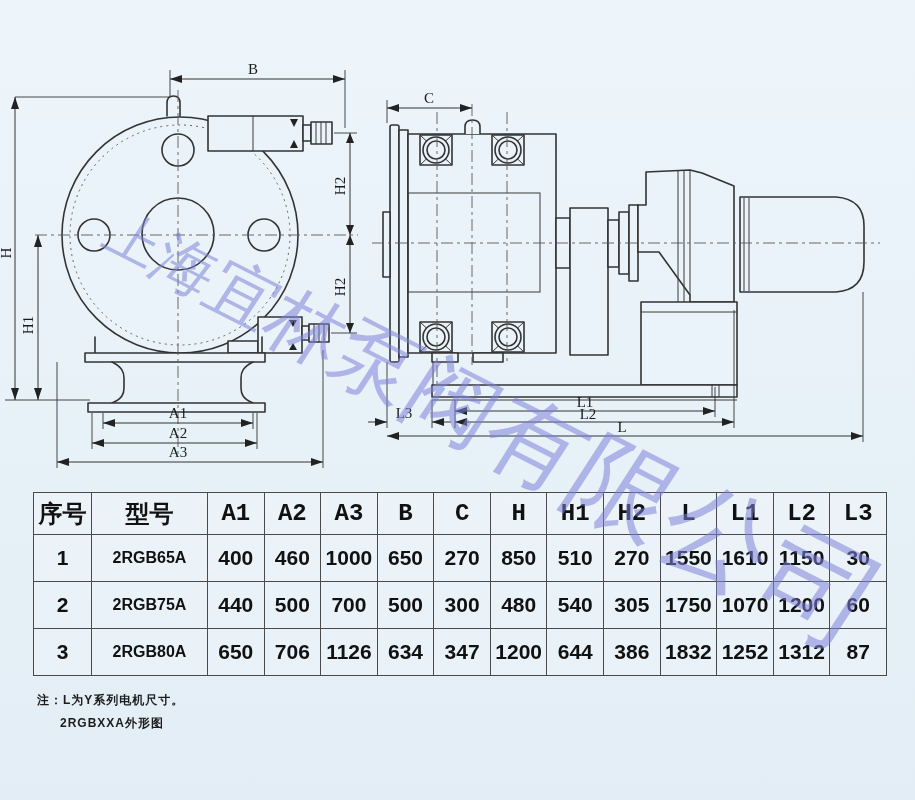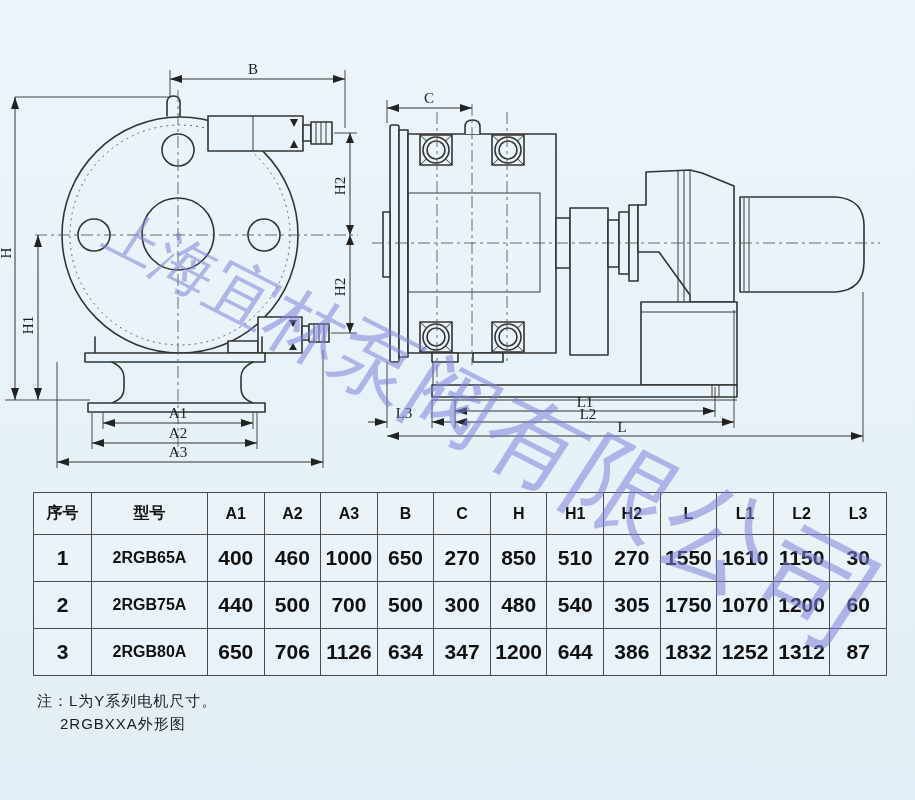--- a/index.html
+++ b/index.html
@@ -28,24 +28,24 @@
   }
   
   #spec-table{
     position:absolute;left:33px;top:492px;z-index:2;
     border-collapse:collapse;table-layout:fixed;width:854px;
   }
   #spec-table td,#spec-table th{
     border:1.5px solid #4a4a4a;text-align:center;vertical-align:middle;
     padding:0;color:#111;background:rgba(243,249,252,0.35);
   }
-  #spec-table th{font-weight:700;font-size:16px;height:41px;}
+  #spec-table th{font-weight:700;font-size:24px;height:41px;font-family:Liberation Mono, monospace;}
   #spec-table td{font-weight:700;font-size:21px;height:46px;}
   #spec-table td.model{font-size:16px;}
-  .note{position:absolute;z-index:2;font-weight:400;font-size:15px;color:#1c1c1c;letter-spacing:1px;}
+  .note{position:absolute;z-index:2;font-weight:700;font-size:12px;color:#1c1c1c;letter-spacing:1px;}
   #note-1{left:37px;top:692px;}
   #note-2{left:60px;top:715px;}
 </style>
 </head>
 <body>
 
 <svg id="drawing-layer" width="915" height="480" viewBox="0 0 915 480">
   <defs>
     <marker id="arr" markerWidth="12" markerHeight="8" refX="12" refY="4" orient="auto-start-reverse" markerUnits="userSpaceOnUse">
       <path d="M0,0 L12,4 L0,8 Z" fill="#222"></path>

